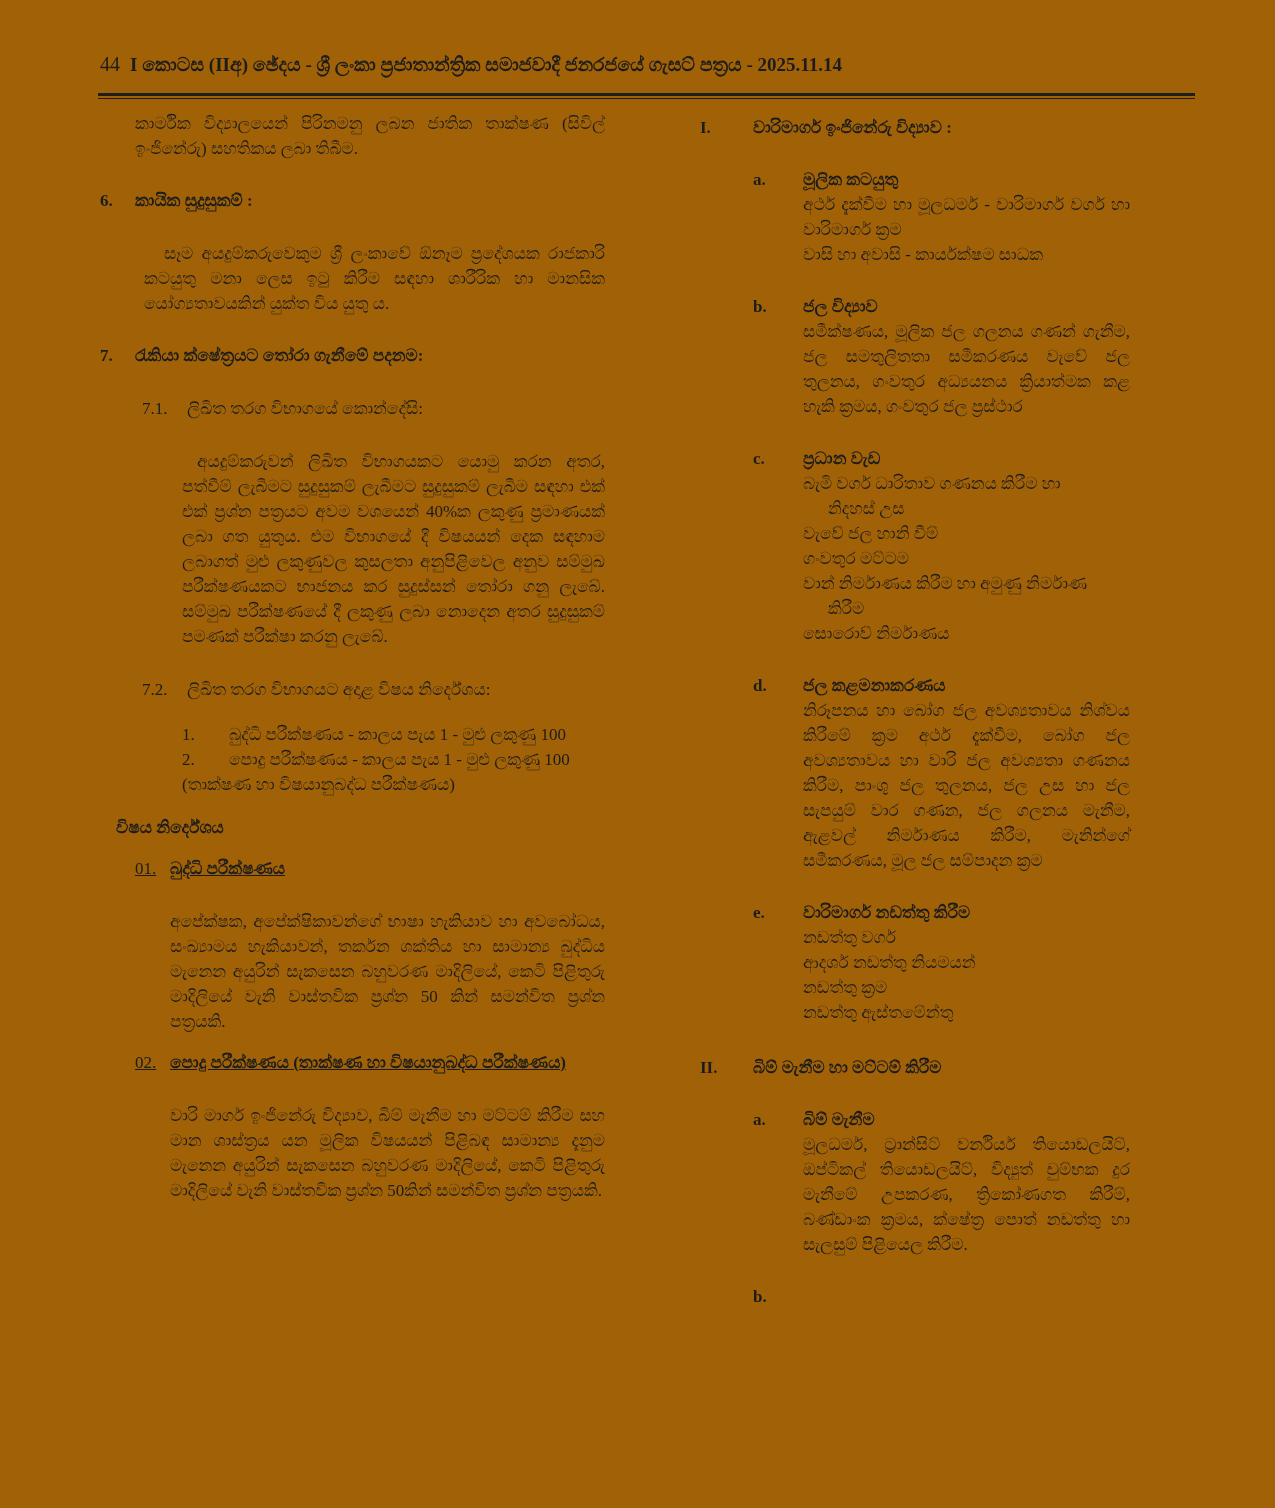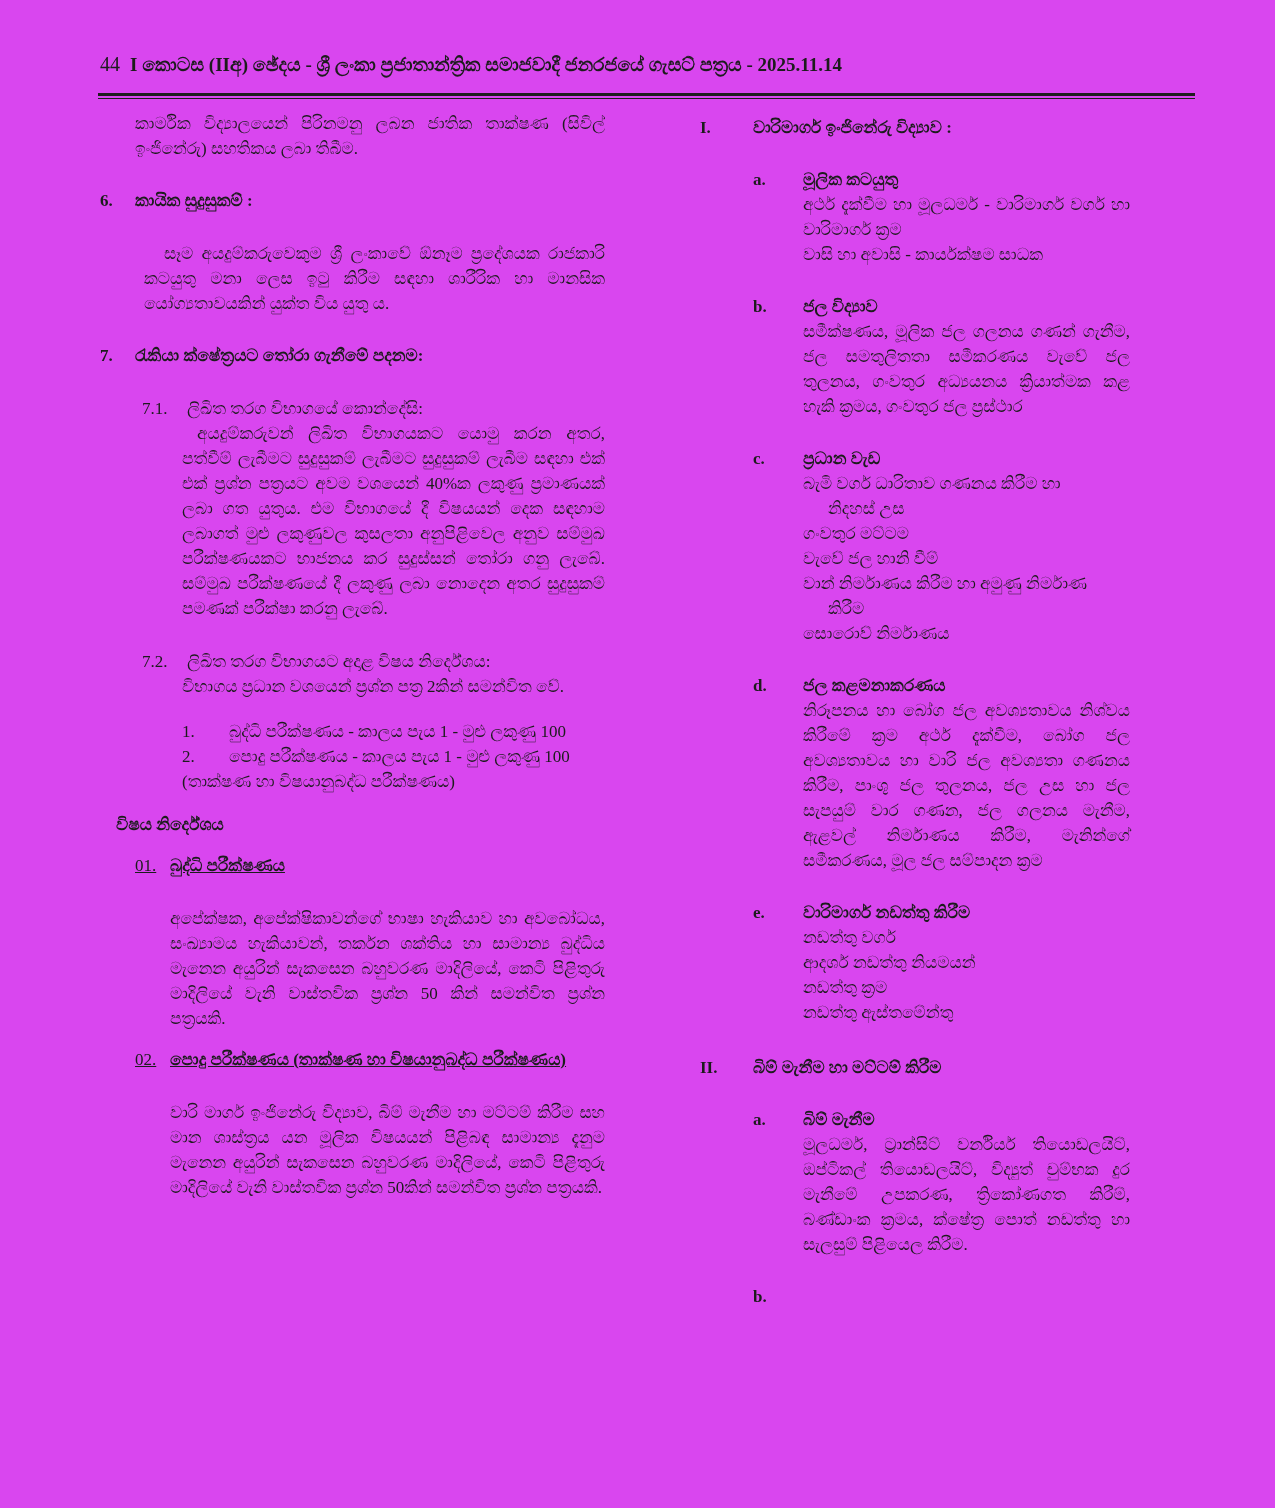--- a/index.html
+++ b/index.html
@@ -2,21 +2,21 @@
 <html><head>
 <meta charset="utf-8">
 <style>
   * { margin:0; padding:0; box-sizing:border-box; }
   html,body { background:#ffffff; }
   body {
     width:1275px; height:1508px;
     font-family:"Liberation Serif","DejaVu Serif",serif;
     color:#1c1c1c; font-size:17px; line-height:25px;
   }
-  .page { position:relative; width:1275px; height:1508px; overflow:hidden; background:#d946ef; }
+  .page { position:relative; width:1275px; height:1508px; overflow:hidden; background:#a16207; }
 
   
   .header { position:relative; padding-top:52px; height:84px; }
   .page-number { position:absolute; left:100px; top:52px; font-size:20px; }
   .gazette-title { text-align:left; font-size:19px; font-weight:bold; padding:0 130px; }
   .rule { margin:9px 80px 0 98px; border-top:3px solid #1e1e1e; border-bottom:1px solid #1e1e1e; height:6px; }
 
   
   .columns { display:flex; margin:12px 0 0 100px; }
   .col-left { width:505px; flex-shrink:0; }
@@ -24,21 +24,21 @@
   .just { text-align:justify; }
 
   
   .lc-intro { margin-left:35px; }
   .sec-row { display:flex; margin-top:27px; }
   .sec-num { width:35px; flex-shrink:0; font-weight:bold; }
   .sec-title { font-weight:bold; }
   .s6-body { margin-left:44px; margin-top:28px; text-indent:20px; }
   .sub-row { display:flex; margin-left:42px; margin-top:28px; }
   .sub-num { width:45px; flex-shrink:0; }
-  .sub-body { margin-left:82px; }
+  .sub-body { margin-left:82px; margin-top:28px; }
   .indent-first { text-indent:15px; }
   .list { margin-left:82px; margin-top:20px; }
   .list-item { display:flex; }
   .li-num { width:47px; flex-shrink:0; }
   .li-text { flex:1; }
   .li-note { }
   .syllabus-heading { margin-left:16px; margin-top:18px; font-weight:bold; }
   .syl-row { display:flex; margin-left:35px; margin-top:16px;text-decoration:underline; }
   .syl-num { width:35px; flex-shrink:0; }
   .syl-title { font-weight:bold; flex:1; }
@@ -86,21 +86,20 @@
       <div class="sub-row">
         <span class="sub-num">7.1.</span>
         <span>ලිඛිත තරග විභාගයේ කොන්දේසි:</span>
       </div>
       <p class="sub-body just indent-first">අයදුම්කරුවන් ලිඛිත විභාගයකට යොමු කරන අතර, පත්වීම් ලැබීමට සුදුසුකම් ලැබීමට සුදුසුකම් ලැබීම සඳහා එක් එක් ප්‍රශ්න පත්‍රයට අවම වශයෙන් 40%ක ලකුණු ප්‍රමාණයක් ලබා ගත යුතුය. එම විභාගයේ දී විෂයයන් දෙක සඳහාම ලබාගත් මුළු ලකුණුවල කුසලතා අනුපිළිවෙල අනුව සම්මුඛ පරීක්ෂණයකට භාජනය කර සුදුස්සන් තෝරා ගනු ලැබේ. සම්මුඛ පරීක්ෂණයේ දී ලකුණු ලබා නොදෙන අතර සුදුසුකම් පමණක් පරීක්ෂා කරනු ලැබේ.</p>
 
       <div class="sub-row">
         <span class="sub-num">7.2.</span>
         <span>ලිඛිත තරග විභාගයට අදාළ විෂය නිර්දේශය:</span>
       </div>
-      <p class="sub-body just">විභාගය ප්‍රධාන වශයෙන් ප්‍රශ්න පත්‍ර 2කින් සමන්විත වේ.</p>
 
       <div class="list">
         <div class="list-item">
           <span class="li-num">1.</span>
           <span class="li-text">බුද්ධි පරීක්ෂණය  - කාලය පැය 1 - මුළු ලකුණු 100</span>
         </div>
         <div class="list-item">
           <span class="li-num">2.</span>
           <span class="li-text">පොදු පරීක්ෂණය - කාලය පැය 1 - මුළු ලකුණු 100</span>
         </div>
@@ -146,22 +145,22 @@
           <div class="r-body just">සමීක්ෂණය, මූලික ජල ගලනය ගණන් ගැනීම, ජල සමතුලිතතා සමීකරණය වැවේ ජල තුලනය, ගංවතුර අධ්‍යයනය ක්‍රියාත්මක කළ හැකි ක්‍රමය, ගංවතුර ජල ප්‍රස්ථාර</div>
         </div>
       </div>
 
       <div class="r-sub">
         <span class="r-sub-label">c.</span>
         <div class="r-sub-content">
           <div class="r-sub-title">ප්‍රධාන වැඩ</div>
           <div class="r-line">බැමි වර්ග ධාරිතාව ගණනය කිරීම හා</div>
           <div class="r-line indent">නිදහස් උස</div>
+          <div class="r-line">වැවේ ජල හානි වීම්</div>
           <div class="r-line">ගංවතුර මට්ටම</div>
-          <div class="r-line">වැවේ ජල හානි වීම්</div>
           <div class="r-line">වාන් නිර්මාණය කිරීම හා අමුණු නිර්මාණ</div>
           <div class="r-line indent">කිරීම</div>
           <div class="r-line">සොරොව් නිර්මාණය</div>
         </div>
       </div>
 
       <div class="r-sub">
         <span class="r-sub-label">d.</span>
         <div class="r-sub-content">
           <div class="r-sub-title">ජල කළමනාකරණය</div>

